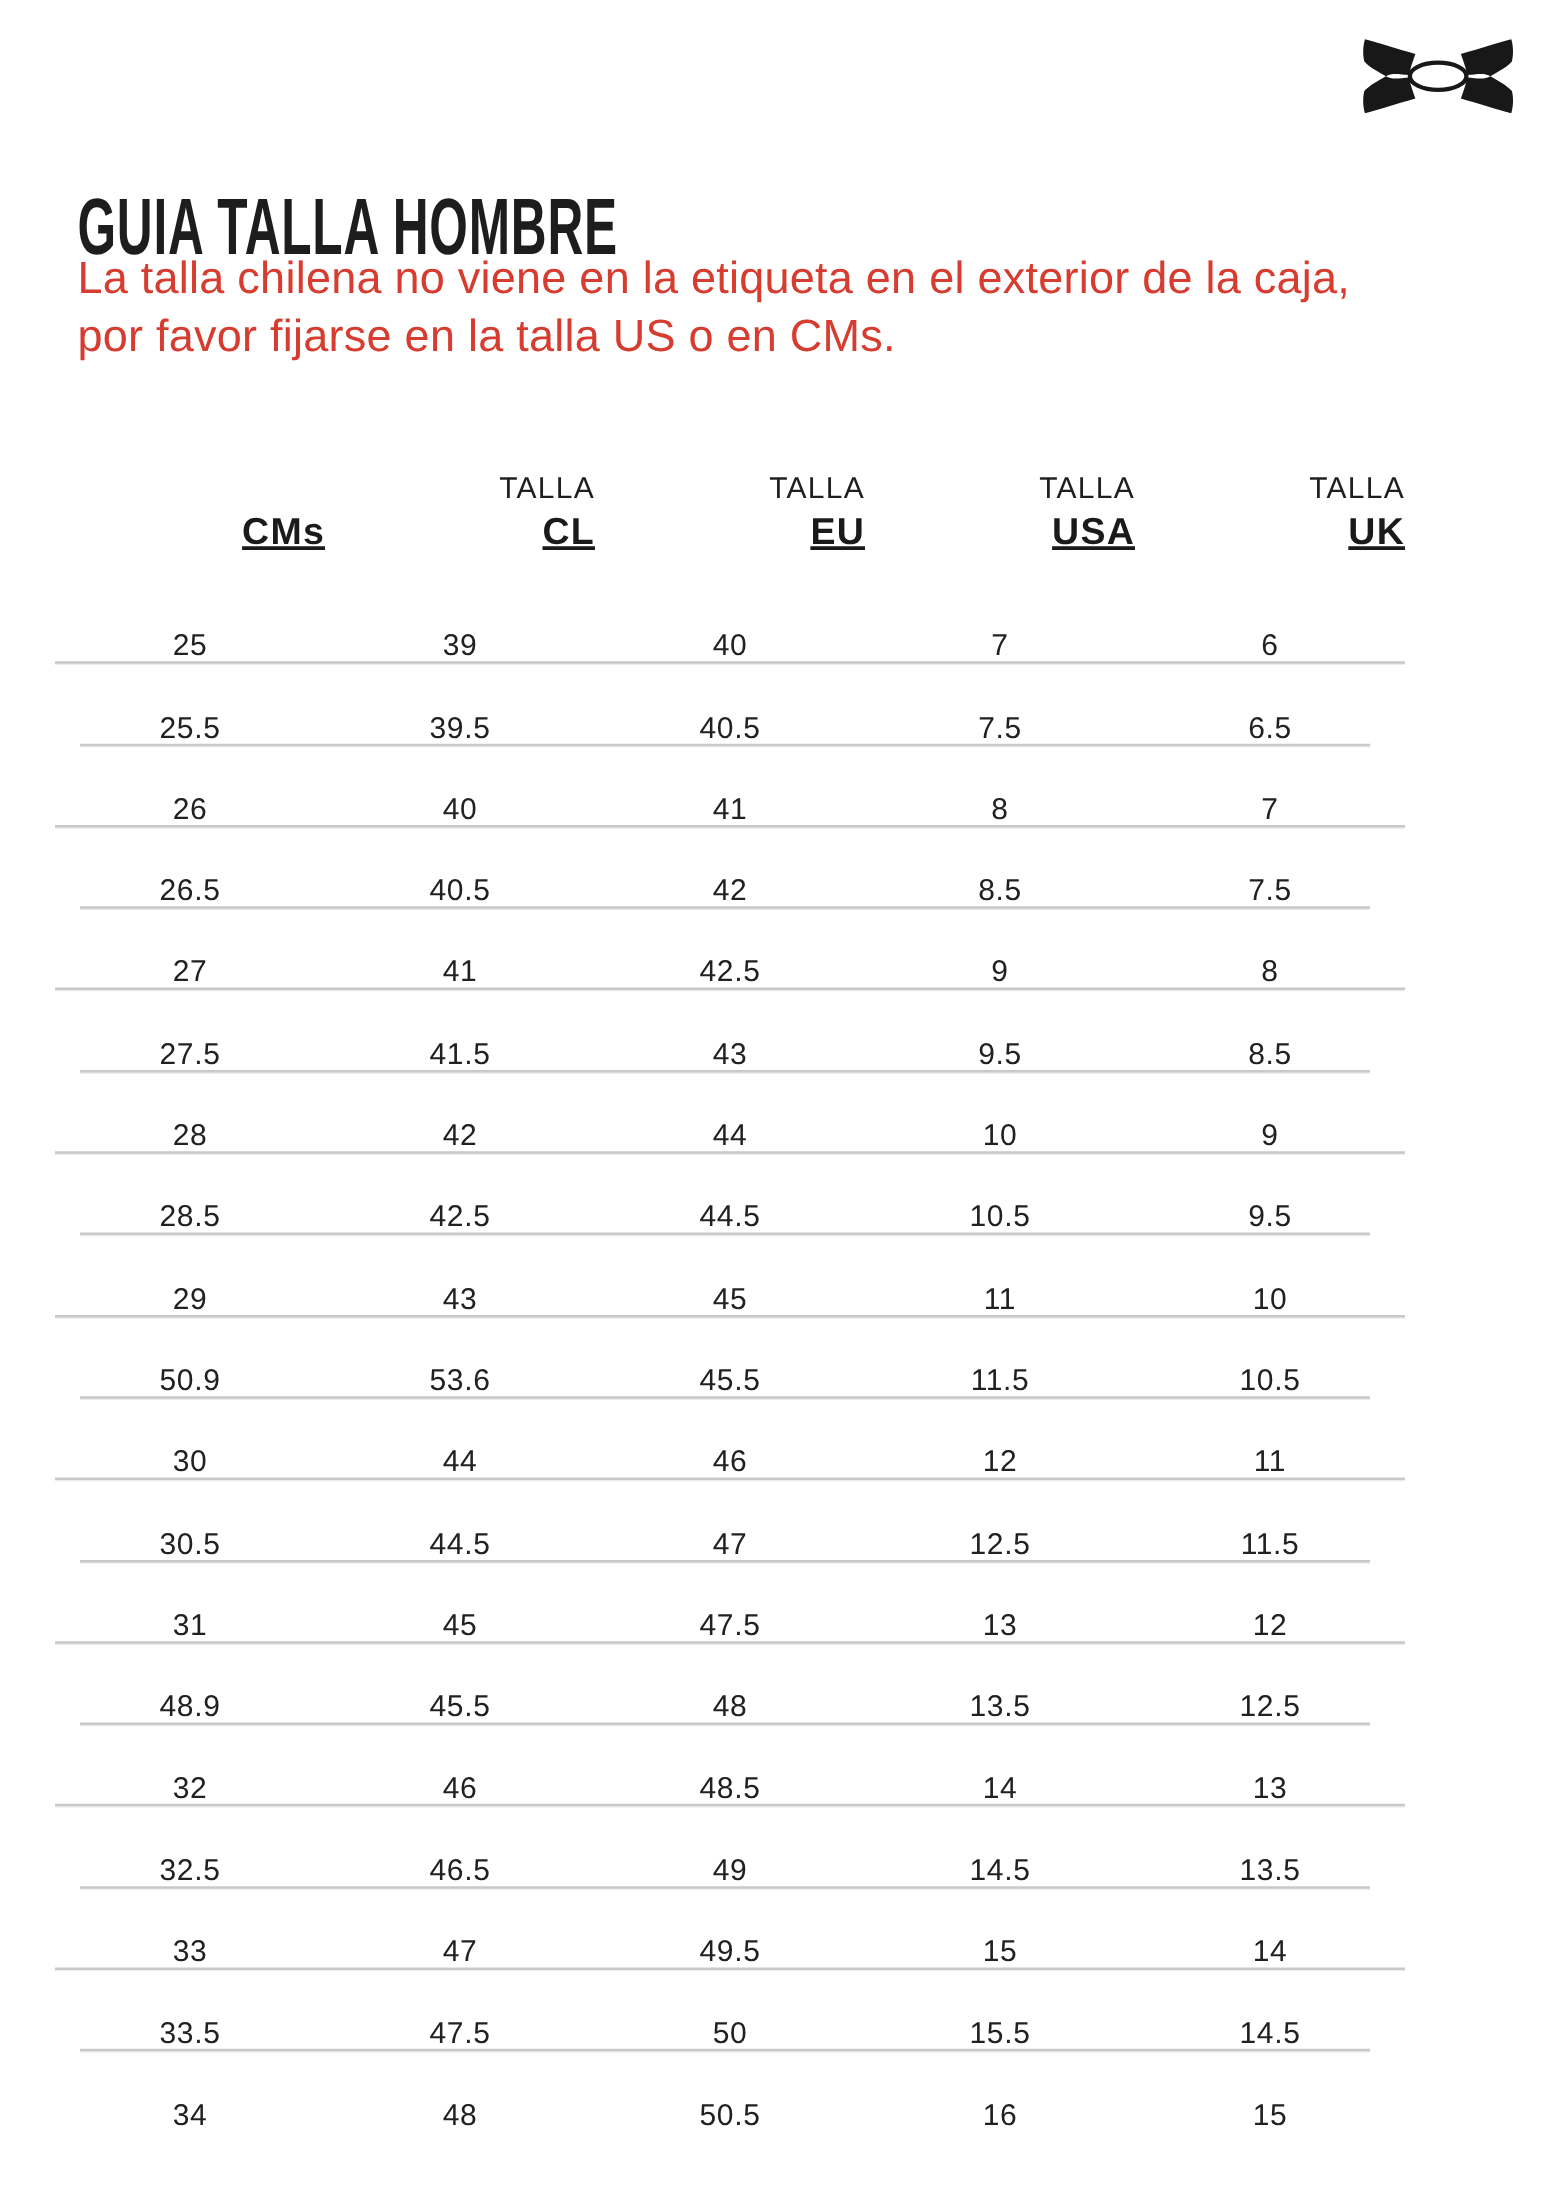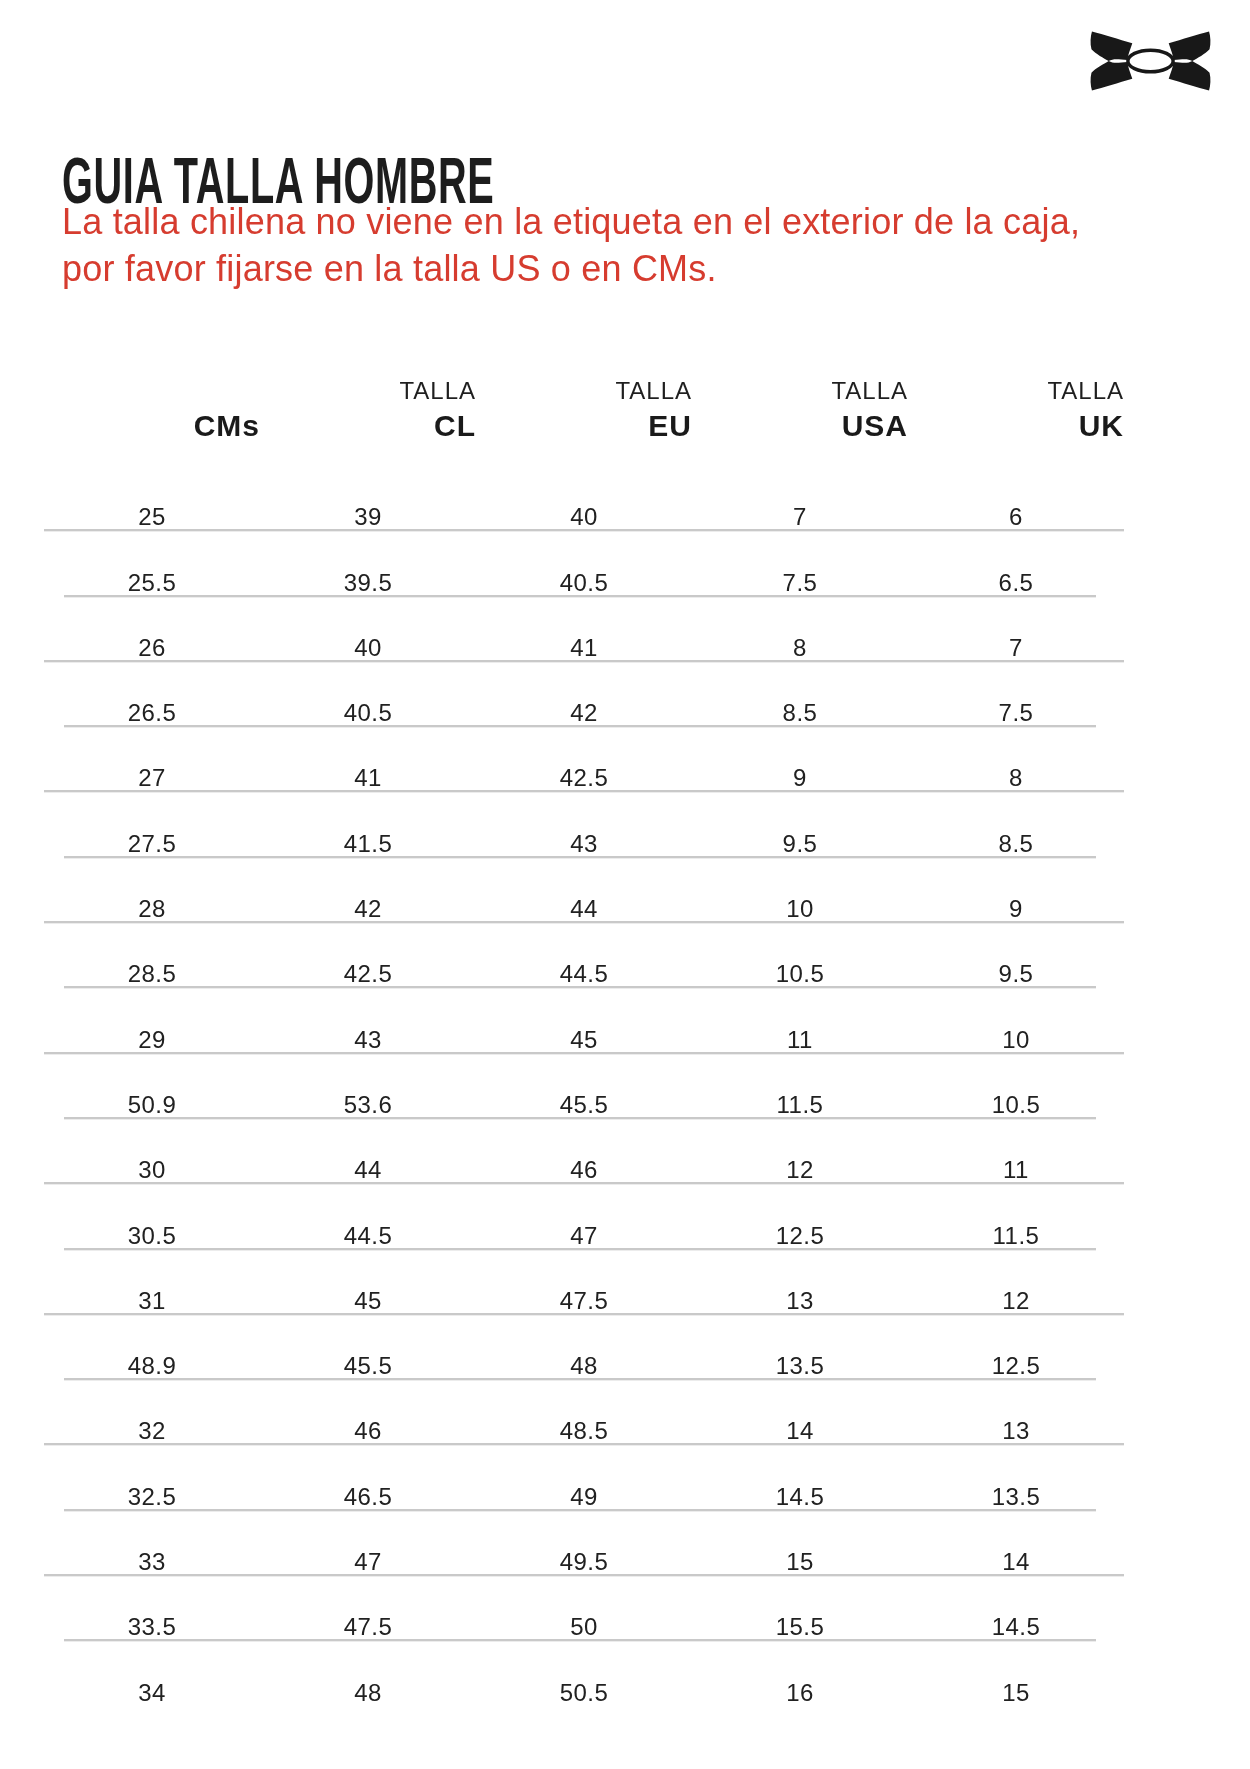--- a/index.html
+++ b/index.html
@@ -22,21 +22,21 @@
   }
   .size-table{position:absolute;left:44px;top:360px;width:1080px;}
   .header-row{display:flex;align-items:flex-end;height:86px;}
   .header-cell{width:20%;text-align:right;}
   .header-top{
     font-size:24px;line-height:30px;min-height:30px;
     color:#1f1f1f;letter-spacing:1px;
   }
   .header-label{
     font-size:30px;line-height:40px;font-weight:700;
-    color:#1a1a1a;letter-spacing:1px;
+    color:#1a1a1a;letter-spacing:1px;text-decoration:underline;
   }
   .table-body{margin-top:20px;}
   .table-row{height:65.3px;display:flex;align-items:flex-end;position:relative;}
   .table-row:not(:last-child)::after{
     content:"";position:absolute;bottom:0;left:0;right:0;height:2px;
     background:#c9c9c9;box-shadow:0 1px 0 #ececec;
   }
   .table-row:nth-child(even):not(:last-child)::after{left:20px;right:28px;}
   .table-cell{
     width:20%;text-align:center;font-size:24px;color:#212121;

